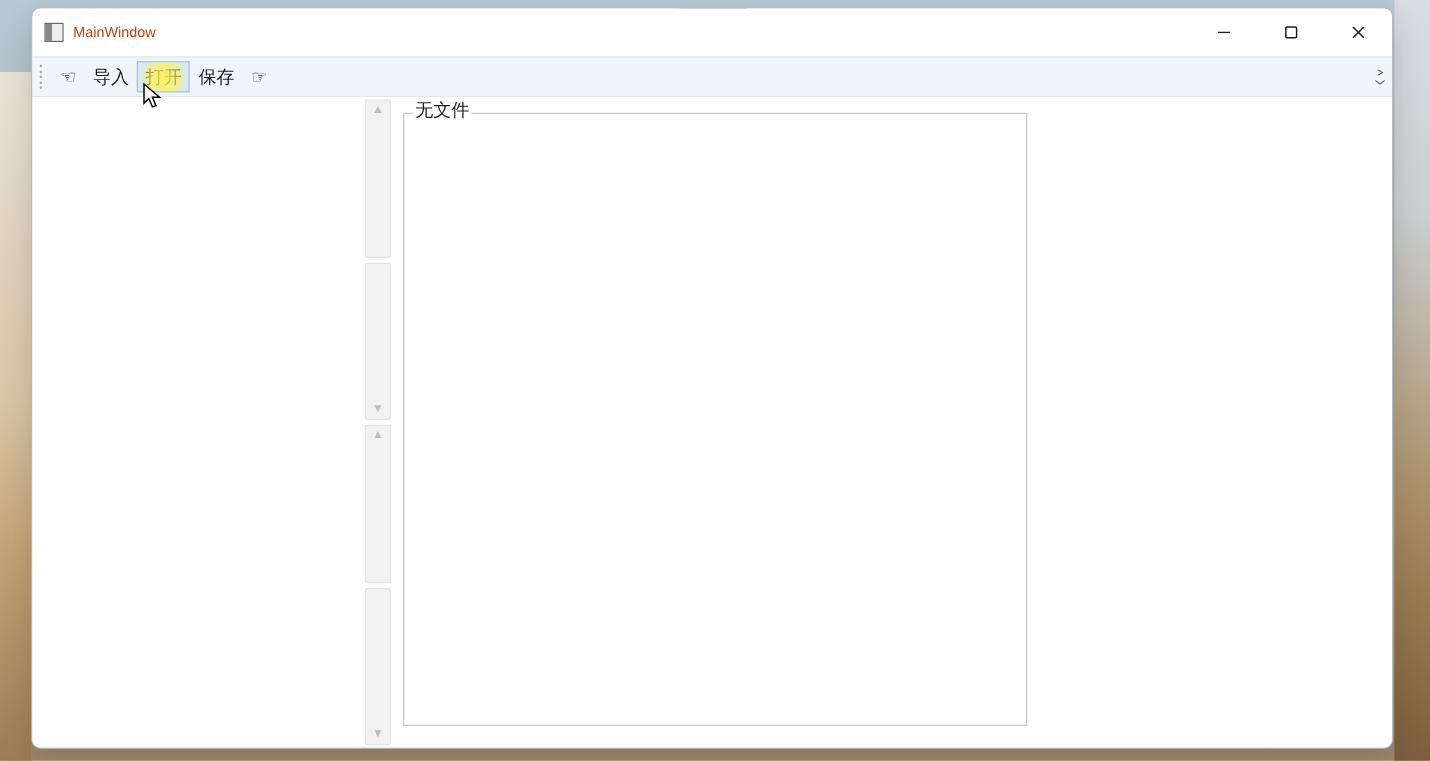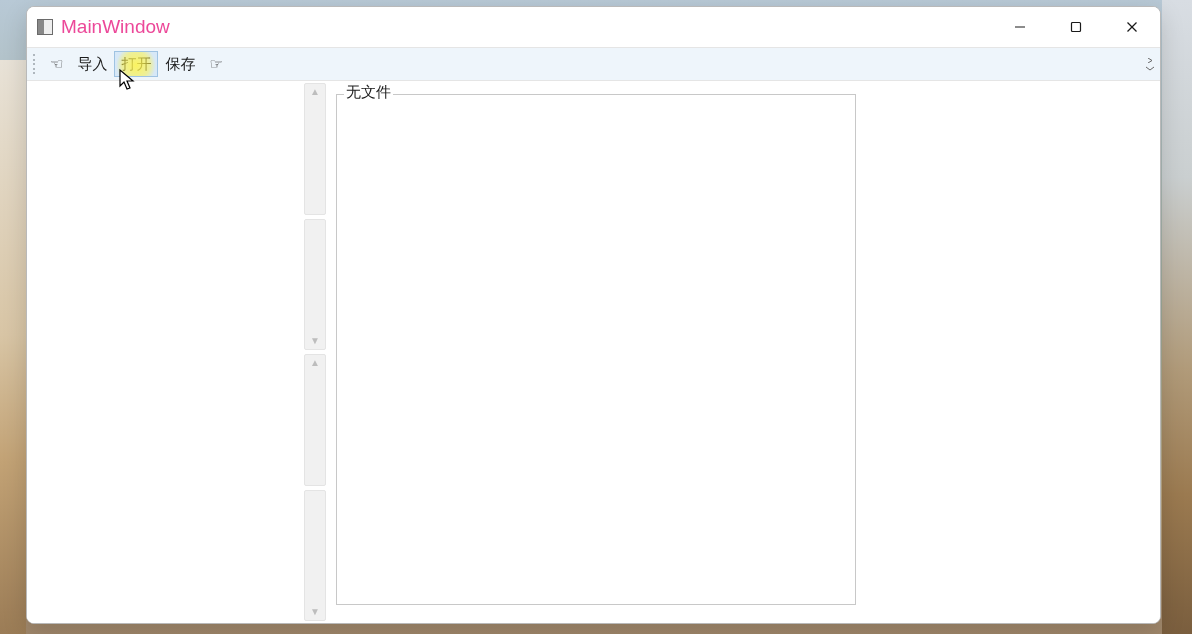--- a/index.html
+++ b/index.html
@@ -48,22 +48,22 @@
       position: relative;
     }
     .title-icon {
       width: 16px;
       height: 16px;
       border: 1px solid #6a6a6a;
       background: linear-gradient(to right, #888 0%, #888 40%, #eee 40%, #eee 100%);
       margin-right: 8px;
     }
     .title-text {
-      font-size: 19px;
-      color: #ec4899;
+      font-size: 12px;
+      color: #c2410c;
     }
     .title-controls {
       position: absolute;
       right: 0;
       top: 0;
       height: 100%;
       display: flex;
     }
     .title-btn {
       width: 56px;

